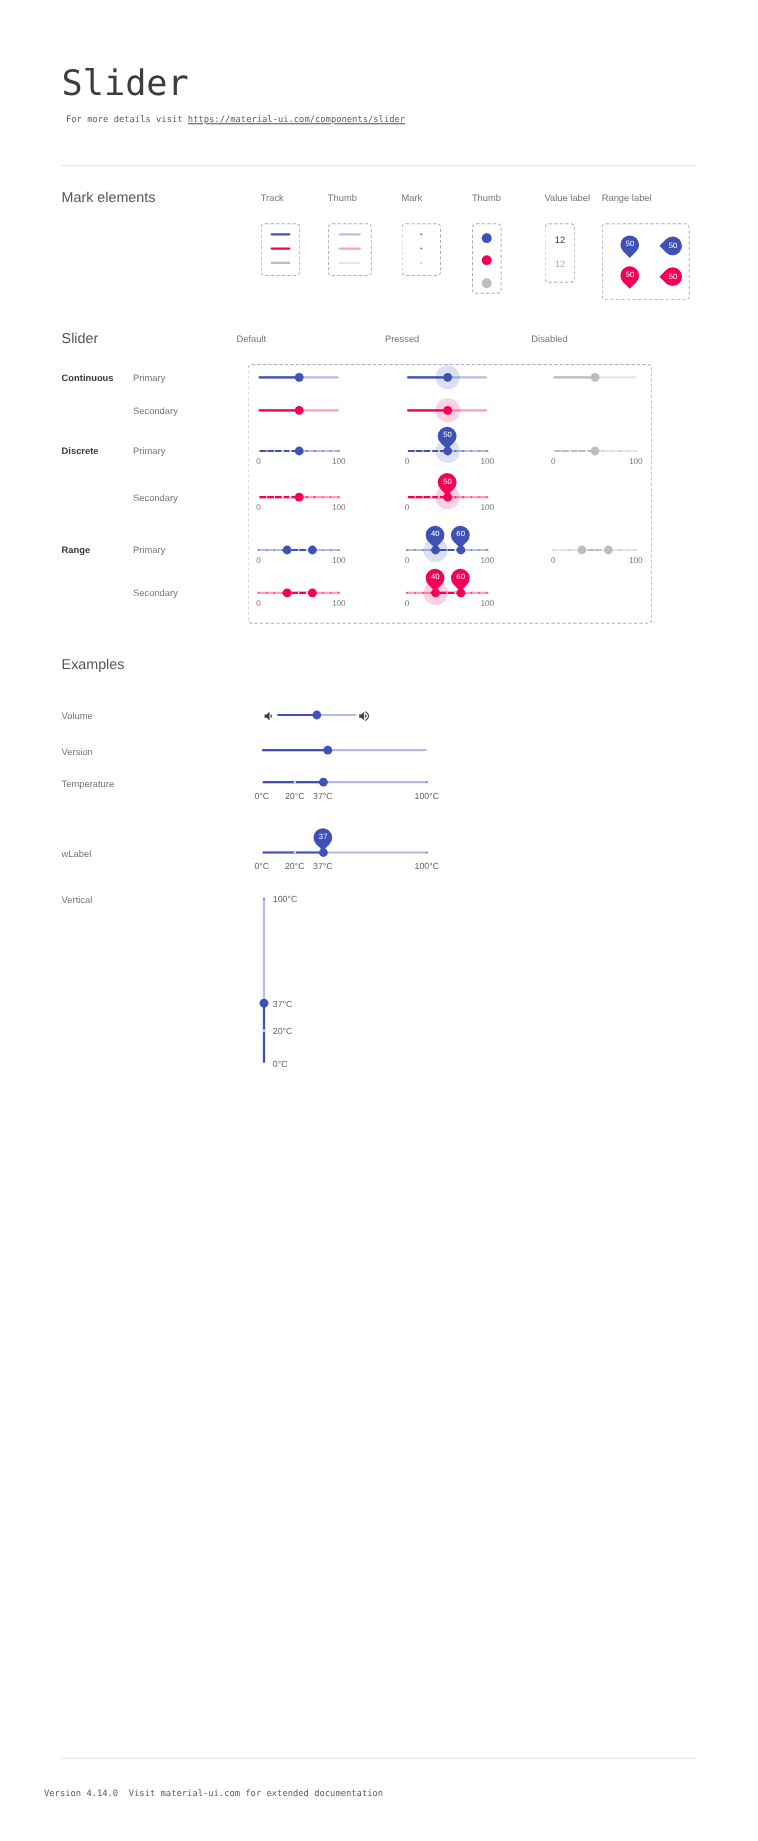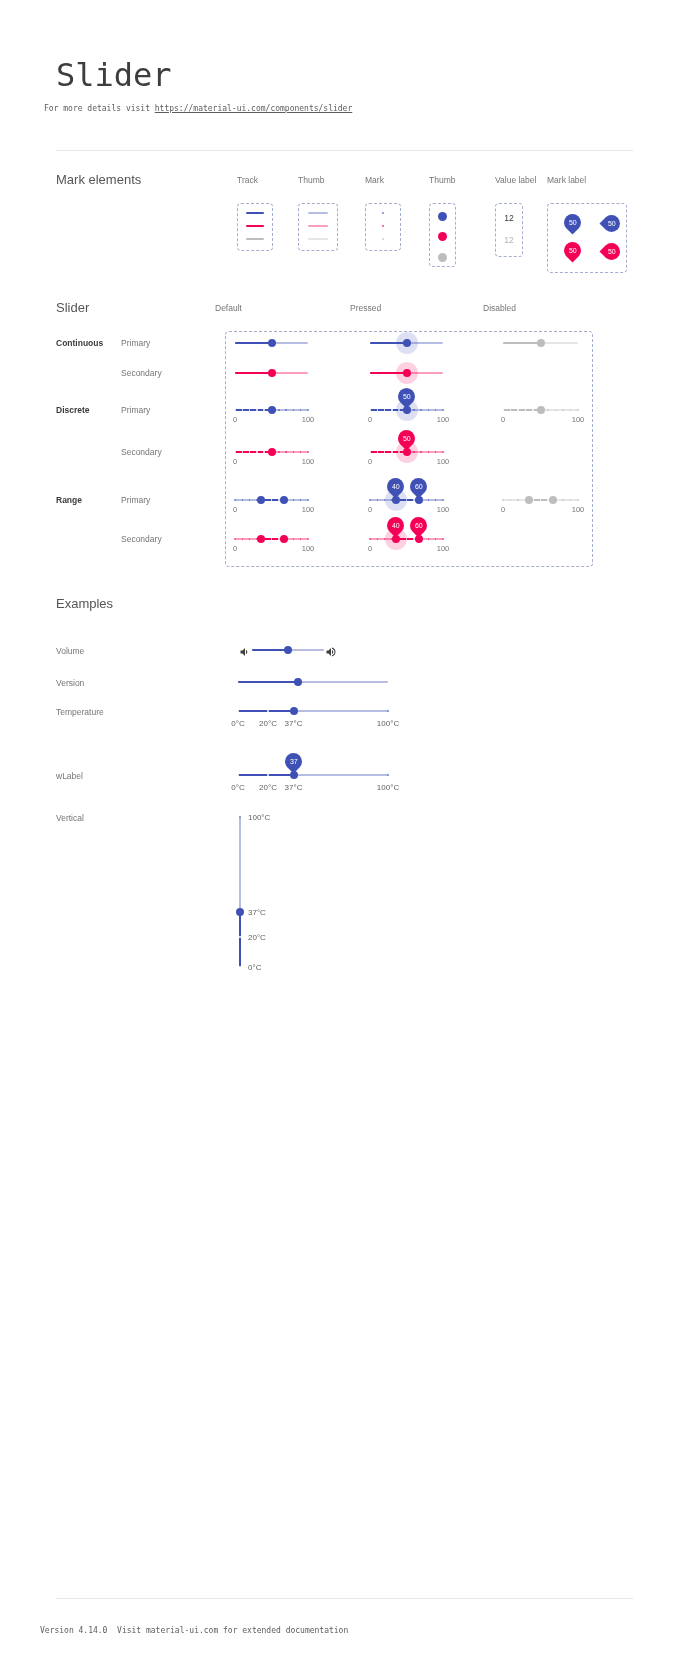--- a/index.html
+++ b/index.html
@@ -24,21 +24,21 @@
   .dotc{border-radius:50%;}
   .pin{border-radius:50% 50% 50% 0;display:flex;align-items:center;justify-content:center;}
   .pin span{color:#fff;font-size:7px;font-family:"Liberation Sans",sans-serif;}
   .footer{font-size:8px;color:#5c5c5c;white-space:pre;}
 </style>
 </head>
 <body>
 
 <div class="page" id="page">
   <div class="abs mono title" style="left:56px;top:56px">Slider</div>
-  <div class="abs mono subtitle" style="left:44px;top:104px"><span>For more details visit </span><a>https://material-ui.com/components/slider</a></div>
+  <div class="abs mono subtitle" style="left:60px;top:104px"><span>For more details visit </span><a>https://material-ui.com/components/slider</a></div>
   <div class="abs divider" style="left:56px;top:150px;width:577px"></div>
 
   <div class="abs h-section" style="left:56px;top:172px">Mark elements</div>
 
   <div class="abs h-section" style="left:56px;top:300px">Slider</div>
 
   <div class="abs h-section" style="left:56px;top:596px">Examples</div>
 
   <div class="abs divider" style="left:56px;top:1598px;width:577px"></div>
   <div class="abs mono footer" style="left:40px;top:1626px">Version 4.14.0  Visit material-ui.com for extended documentation</div>
@@ -59,21 +59,21 @@
     <div class="abs dotc" style="left: 382px; top: 238px; width: 2px; height: 2px; background: rgb(189, 189, 189); opacity: 0.7;"></div>
     <div class="abs lbl" style="left: 429px; top: 175px;">Thumb</div>
     <div class="abs dashed" style="left: 429px; top: 203px; width: 27px; height: 64px;"></div>
     <div class="abs dotc" style="left: 438px; top: 211.5px; width: 9px; height: 9px; background: rgb(63, 81, 181);"></div>
     <div class="abs dotc" style="left: 438px; top: 232px; width: 9px; height: 9px; background: rgb(245, 0, 87);"></div>
     <div class="abs dotc" style="left: 438px; top: 252.5px; width: 9px; height: 9px; background: rgb(189, 189, 189);"></div>
     <div class="abs lbl" style="left: 495px; top: 175px;">Value label</div>
     <div class="abs dashed" style="left: 495px; top: 203px; width: 28px; height: 54px;"></div>
     <div class="abs val-dark" style="left: 509px; top: 213px; transform: translateX(-50%);">12</div>
     <div class="abs val-light" style="left: 509px; top: 235px; transform: translateX(-50%);">12</div>
-    <div class="abs lbl" style="left: 547px; top: 175px;">Mark label</div>
+    <div class="abs lbl" style="left: 547px; top: 175px;">Range label</div>
     <div class="abs dashed" style="left: 547px; top: 203px; width: 80px; height: 70px;"></div>
     <div class="abs pin" style="left: 563.5px; top: 213.5px; width: 17px; height: 17px; background: rgb(63, 81, 181); transform: rotate(-45deg);">
       <span style="transform: rotate(45deg);">50</span>
     </div>
     <div class="abs pin" style="left: 602.5px; top: 214.5px; width: 17px; height: 17px; background: rgb(63, 81, 181); transform: rotate(45deg);">
       <span style="transform: rotate(-45deg);">50</span>
     </div>
     <div class="abs pin" style="left: 563.5px; top: 241.5px; width: 17px; height: 17px; background: rgb(245, 0, 87); transform: rotate(-45deg);">
       <span style="transform: rotate(45deg);">50</span>
     </div>

